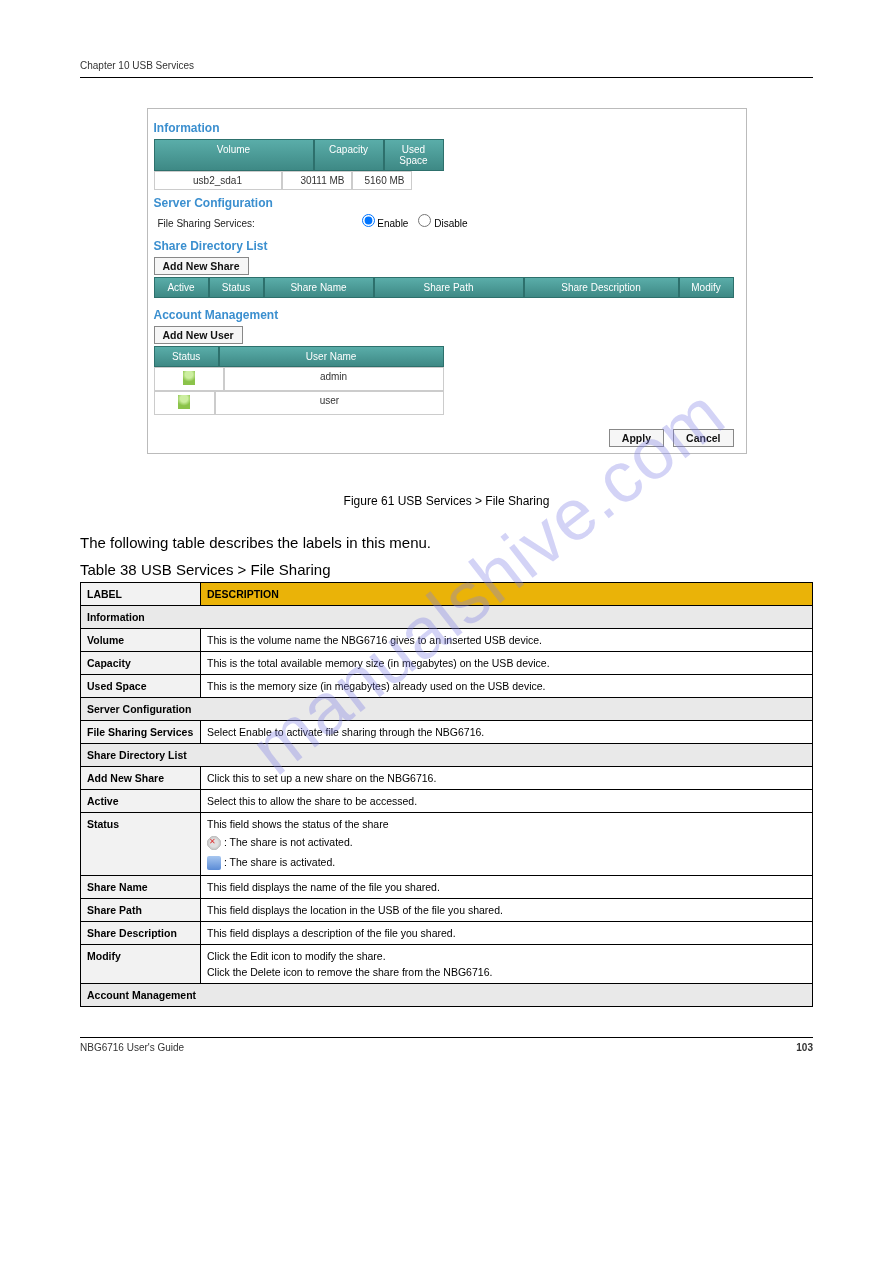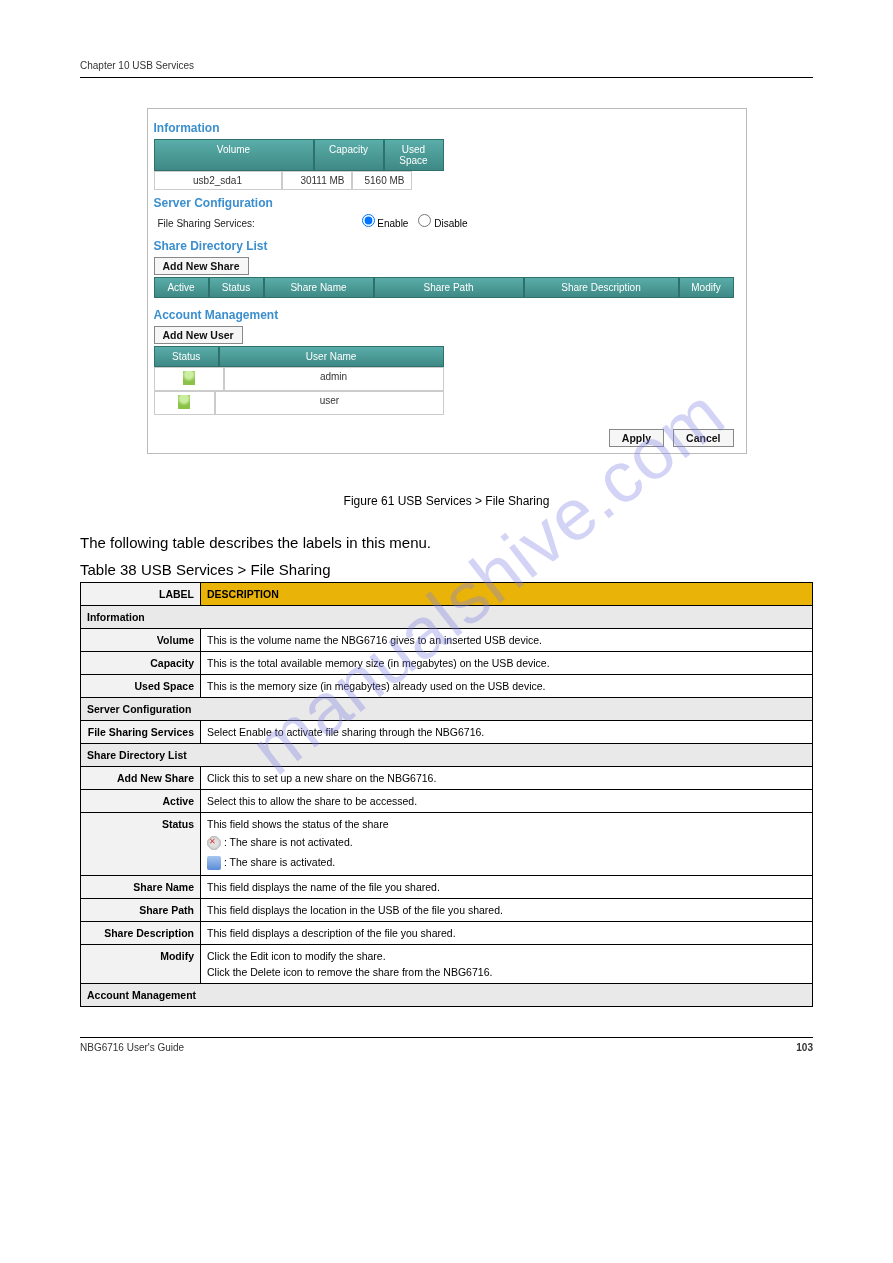--- a/index.html
+++ b/index.html
@@ -106,21 +106,21 @@
     table-layout: fixed;
   }
   .main-table td, .main-table th {
     border: 1px solid #000;
     font-size: 10.5px;
     padding: 5px 6px;
     vertical-align: top;
     color: #000;
     background: #fff;
   }
-  .main-table .lbl { font-weight: bold; width: 120px; background: #f2f2f2; text-align: right; }
+  .main-table .lbl { font-weight: bold; width: 120px; background: #f2f2f2; }
   .main-table .sub { background: #eab308; font-weight: bold; }
   .main-table .grp { background: #e9e9e9; font-weight: bold; }
   .del-icon, .browse-icon {
     display: inline-block;
     width: 14px; height: 14px;
     vertical-align: middle;
   }
   .del-icon {
     background: radial-gradient(circle, #e0e0e0 40%, #bdbdbd 70%, transparent 71%);
     position: relative;

